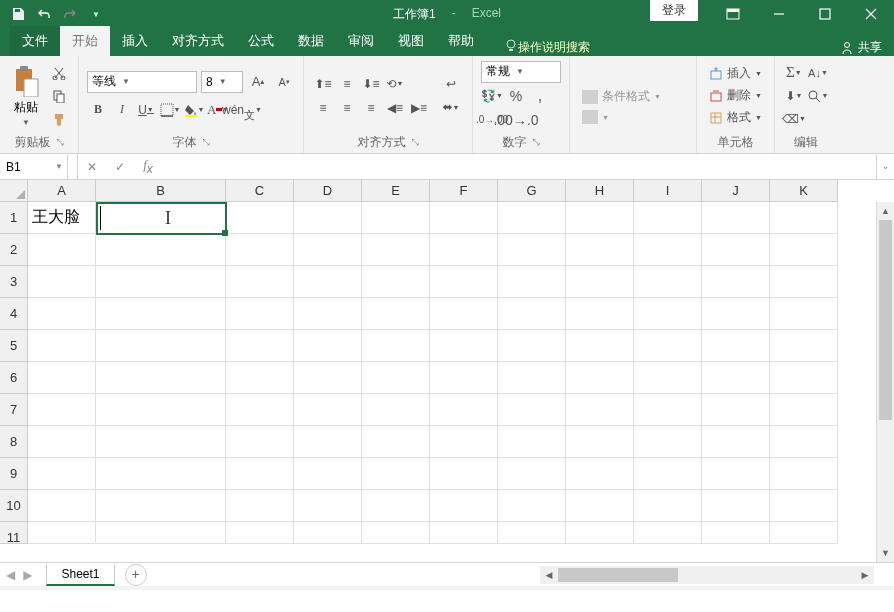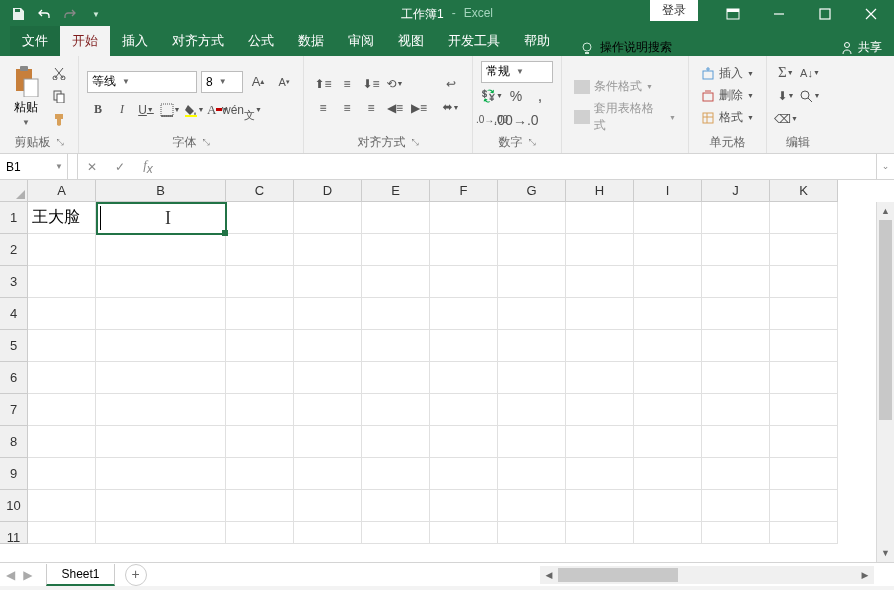--- a/index.html
+++ b/index.html
@@ -1,29 +1,29 @@
 <!DOCTYPE html>
 <html><head>
 <meta charset="utf-8">
 <style>
 *{margin:0;padding:0;box-sizing:border-box;font-family:"Microsoft YaHei",sans-serif;font-size:12px;user-select:none}
 body{width:894px;height:612px;background:#fff;overflow:hidden;position:relative}
 .titlebar{height:28px;background:#217346;display:flex;align-items:center;color:#fff;position:relative}
 .qat{display:flex;align-items:center;gap:2px;padding-left:6px}
 .qat-btn{width:24px;height:24px;display:flex;align-items:center;justify-content:center;cursor:pointer}
-.title-center{position:absolute;left:50%;transform:translateX(-50%);font-size:13px;display:flex;gap:8px}
+.title-center{position:absolute;left:50%;transform:translateX(-50%);font-size:13px;display:flex;gap:16px}
 .title-center .dim{color:#a5d5bd}
 .winctrl{position:absolute;right:0;display:flex;align-items:flex-start;height:100%}
 .login-btn{background:#fff;color:#333;padding:2px 12px;font-size:12px;margin-right:12px;cursor:pointer}
 .wc{width:46px;height:28px;display:flex;align-items:center;justify-content:center;cursor:pointer}
 .tabbar{height:28px;background:#217346;display:flex;align-items:flex-end;padding-left:10px;position:relative}
 .tab{padding:6px 12px;color:#fff;font-size:13px;cursor:pointer}
-.tab.active{background:#f3f3f3;color:#7f1d1d}
+.tab.active{background:#f3f3f3;color:#737373}
 .tab.file{background:#1e6b41;color:#fff}
-.tell-me{display:flex;align-items:flex-end;color:#000000;gap:6px;margin-left:18px;font-size:13px}
+.tell-me{display:flex;align-items:flex-start;color:#fef9c3;margin-left:18px;font-size:13px}
 .share{position:absolute;right:12px;color:#fff;display:flex;align-items:center;gap:4px;font-size:13px;cursor:pointer}
 .ribbon{height:98px;background:#f3f3f3;border-bottom:1px solid #d4d4d4;display:flex}
 .group{border-right:1px solid #e1e1e1;padding:3px 8px 0;display:flex;flex-direction:column}
 .group-body{flex:1;display:flex;align-items:center;gap:4px}
 .group-label{text-align:center;font-size:11px;color:#666;padding:2px 0;display:flex;justify-content:center;align-items:center;gap:6px}
 .dlg-launch{font-size:9px;color:#777;cursor:pointer}
 .big-btn{display:flex;flex-direction:column;align-items:center;gap:2px;padding:2px 4px;cursor:pointer}
 .sm-btn{width:22px;height:22px;display:flex;align-items:center;justify-content:center;cursor:pointer;color:#555}
 .font-top{display:flex;align-items:center;gap:4px;margin-bottom:4px}
 .font-bot{display:flex;align-items:center;gap:2px}
@@ -127,21 +127,20 @@
 
 <div class="tabbar">
   <div class="tab file">文件</div>
   <div class="tab active">开始</div>
   <div class="tab">插入</div>
   <div class="tab">对齐方式</div>
   <div class="tab">公式</div>
   <div class="tab">数据</div>
   <div class="tab">审阅</div>
   <div class="tab">视图</div>
-  <div class="tab">开发工具</div>
   <div class="tab">帮助</div>
   <div class="tell-me">
     <svg width="14" height="14">
         <circle cx="7" cy="5" r="4" fill="none" stroke="#cde8d8"></circle>
         <path d="M5 10h4v2H5z" fill="#cde8d8"></path>
       </svg>
     <span>操作说明搜索</span>
   </div>
   <div class="share">
     <svg width="14" height="14">
@@ -266,21 +265,21 @@
     </div>
     <div class="group-label">
         <span>对齐方式</span>
         <span class="dlg-launch">⤡</span>
       </div>
   </div>
 
   <div class="group">
     <div class="group-body">
       <div class="vert">
-        <div class="combo" style="width:72px">
+        <div class="combo" style="width:80px">
             <span>常规</span>
             <span class="arrow">▼</span>
           </div>
         <div class="row">
           <div class="sm-btn">💱<span style="font-size:7px">▼</span></div>
           <div class="sm-btn" style="font-size:14px">%</div>
           <div class="sm-btn" style="font-size:16px">,</div>
         </div>
         <div class="row">
           <div class="sm-btn" style="font-size:10px">.0→.00</div>
@@ -301,21 +300,20 @@
             <svg width="16" height="14">
               <rect width="16" height="14" fill="#d0d0d0"></rect>
             </svg>
             <span>条件格式</span> 
             <span style="font-size:7px">▼</span>
           </div>
         <div class="style-btn">
             <svg width="16" height="14">
               <rect width="16" height="14" fill="#d0d0d0"></rect>
             </svg>
-            <span>套用表格格式</span> 
             <span style="font-size:7px">▼</span>
           </div>
       </div>
     </div>
   </div>
 
   <div class="group">
     <div class="group-body">
       <div class="col">
         <div class="cell-btn">

